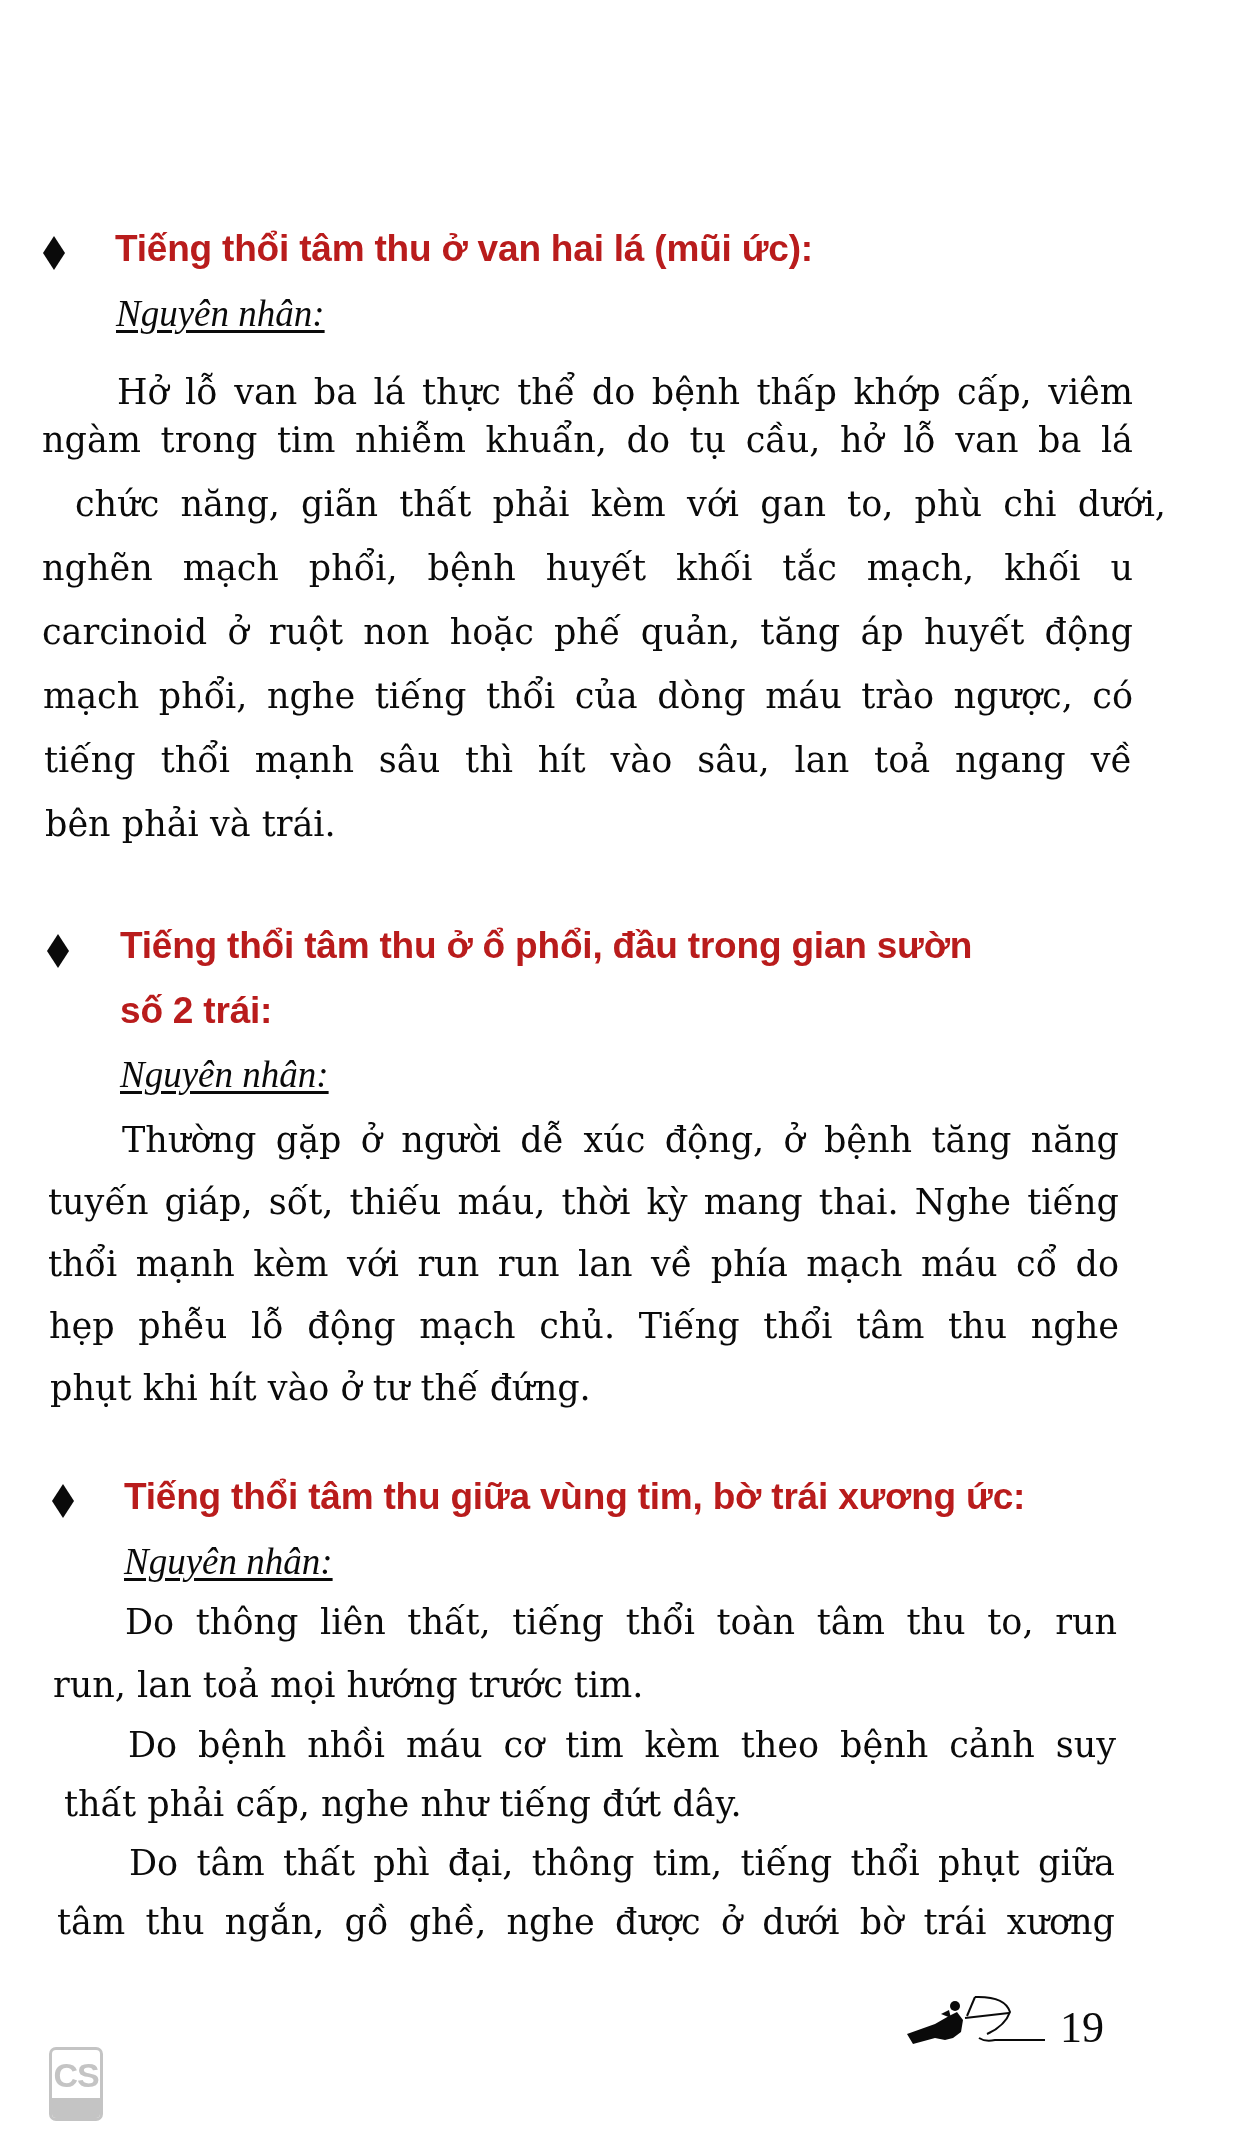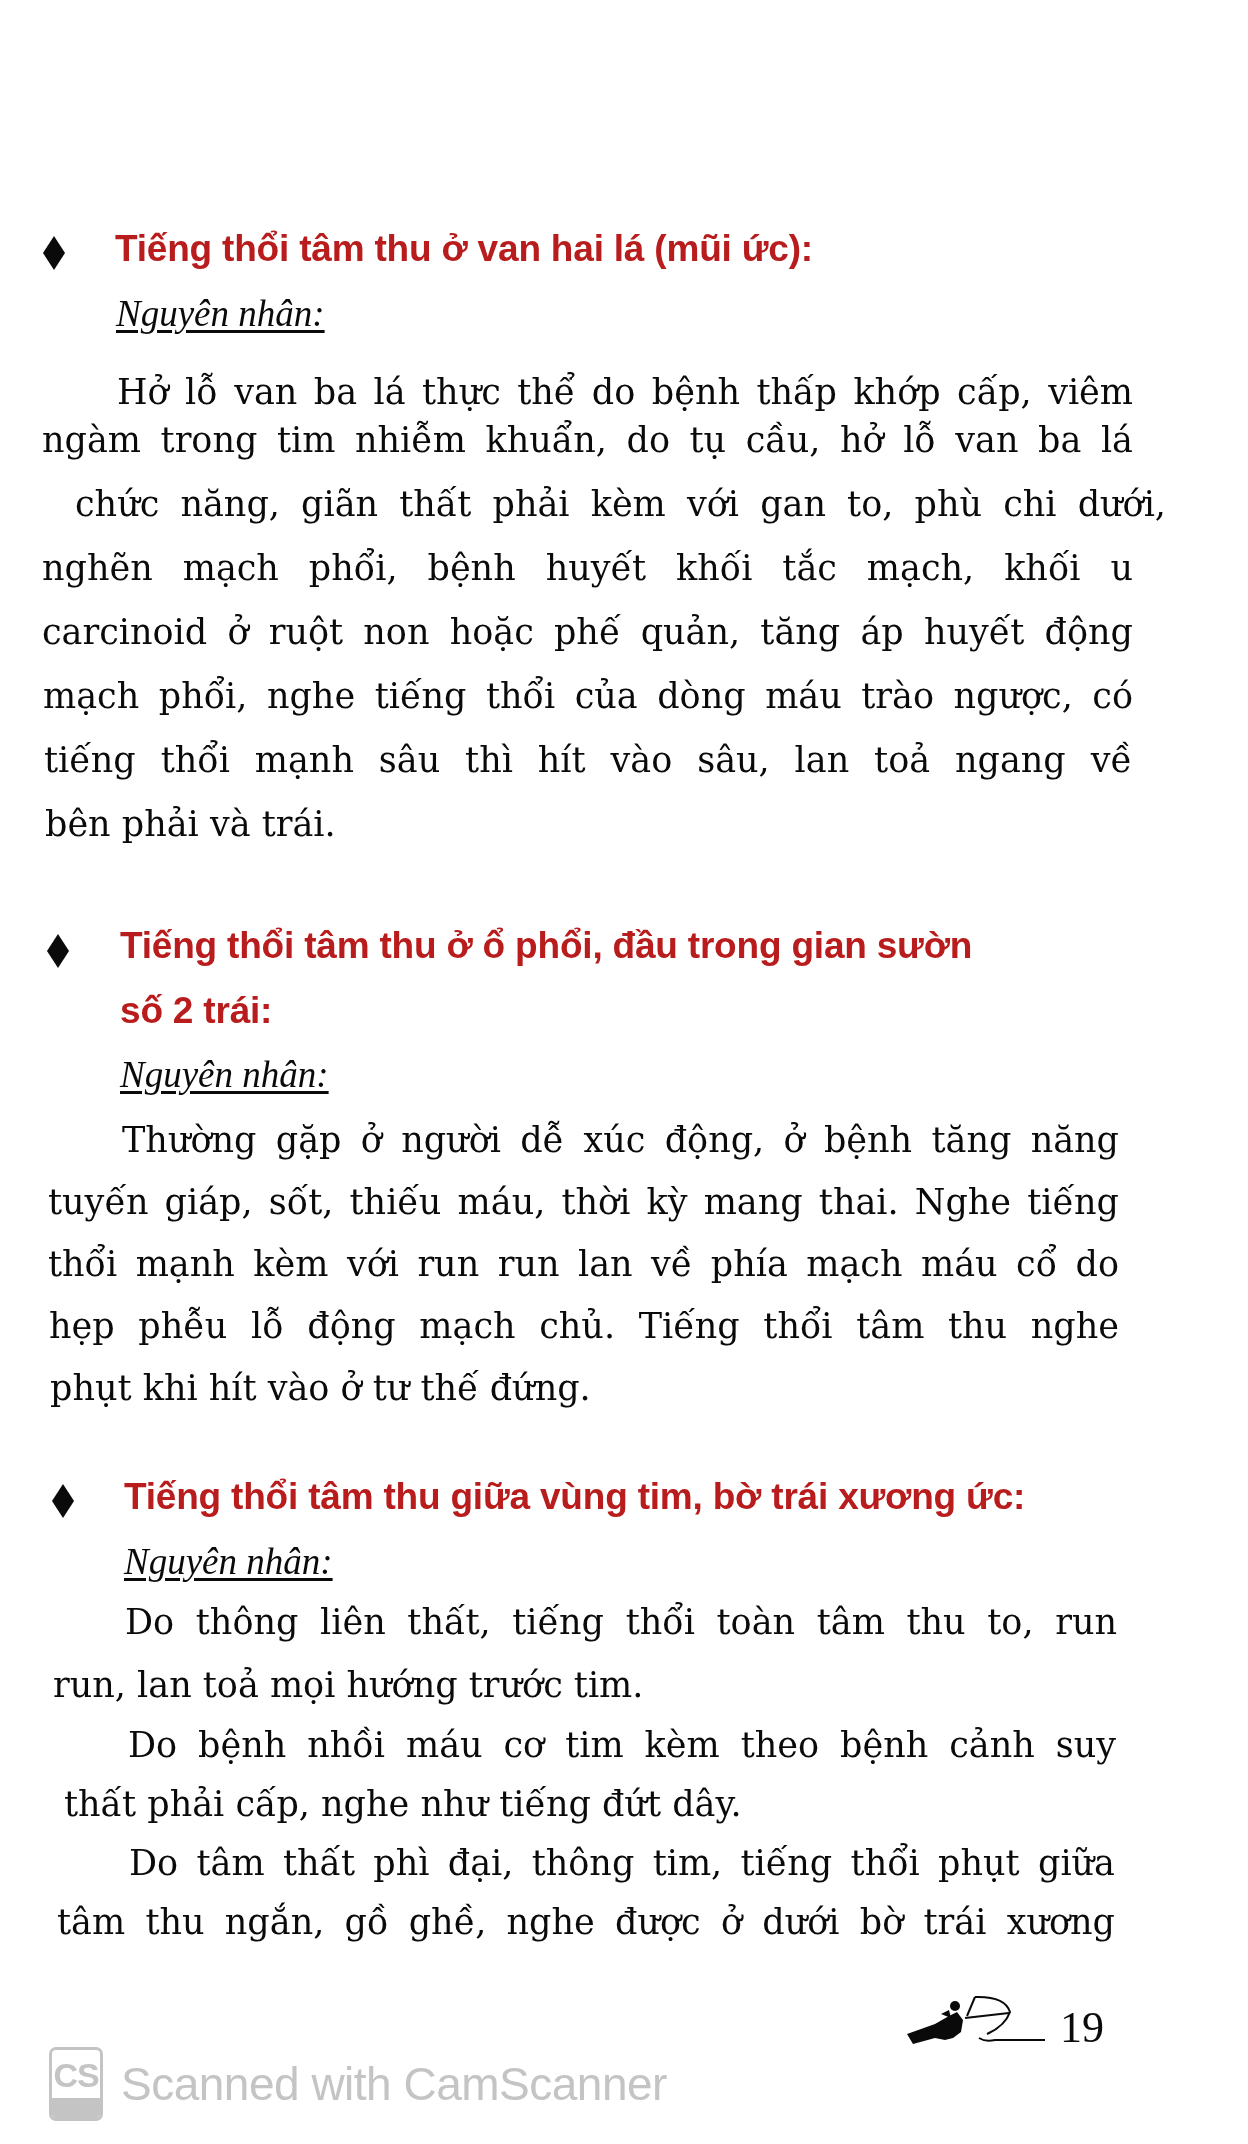--- a/index.html
+++ b/index.html
@@ -140,16 +140,15 @@
       <path d="M74,44 Q80,48 90,46 L140,46" fill="none" stroke="#0a0a0a" stroke-width="2"></path>
     </svg>
   </div>
   <div class="page-number">19</div>
 
   <div class="watermark">
     <div class="cs-logo">
       <span class="cs-text">CS</span>
       <span class="cs-bar"></span>
     </div>
-    <span class="wm-text">Scanned with CamScanner</span>
   </div>
 
 </div>
 
 </body></html>

